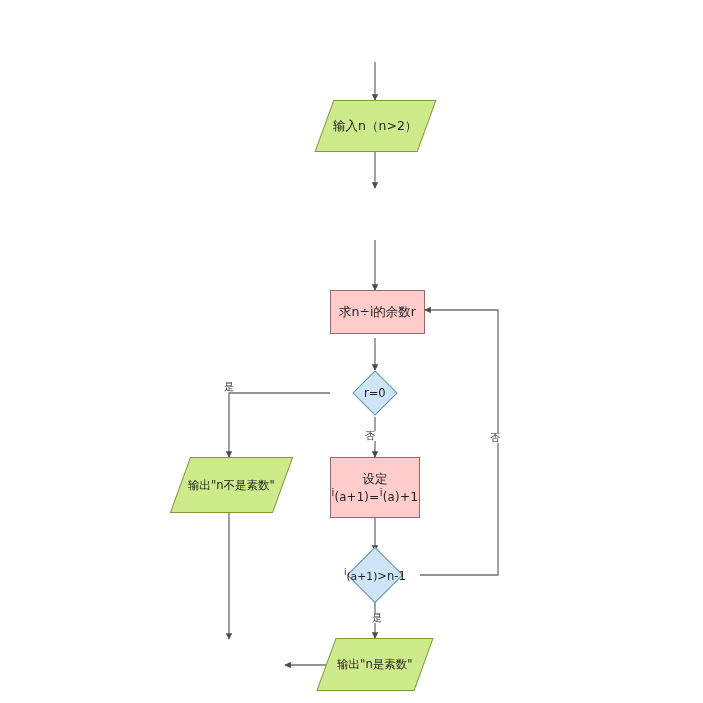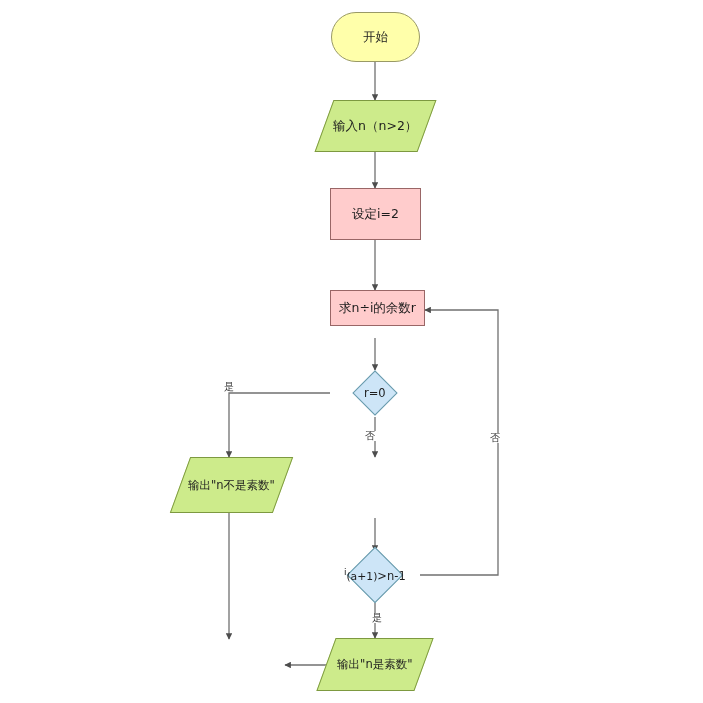--- a/index.html
+++ b/index.html
@@ -122,49 +122,49 @@
       <path d="M 375 599 L 375 638"></path>
 
       <path d="M 330 665 L 285 665"></path>
 
       <path d="M 229 513 L 229 639"></path>
 
       <path d="M 420 575 L 498 575 L 498 310 L 425 310"></path>
     </g>
   </svg>
 
-  <div class="node terminal" style="left:331px; top:12px; width:89px; height:50px;">
-    <span class="lbl">开始</span>
-  </div>
 
   <div class="node io" style="left:324px; top:100px; width:103px; height:52px;">
     <span class="lbl">输入n（n&gt;2）</span>
   </div>
 
-  <div class="node process" style="left:330px; top:188px; width:91px; height:52px;">
-    <span class="lbl">设定i=2</span>
-  </div>
 
-  <div class="node process" style="left:330px; top:290px; width:95px; height:36px;">
+  <div class="node process" style="left:330px; top:290px; width:95px; height:44px;">
     <span class="lbl">求n÷i的余数r</span>
   </div>
 
   <div class="node decision" style="left:359px; top:377px; width:32px; height:32px; font-size:11.5px;">
     <span class="lbl">r=0</span>
   </div>
 
   <span class="edge-label" style="left:223px; top:382px;">是</span>
   <span class="edge-label" style="left:364px; top:431px;">否</span>
   <span class="edge-label" style="left:489px; top:433px;">否</span>
   <span class="edge-label" style="left:371px; top:613px;">是</span>
 
   <div class="node io" style="left:180px; top:457px; width:103px; height:56px; font-size:11.5px;">
     <span class="lbl">输出"n不是素数"</span>
   </div>
 
+  <div class="node process" style="left:330px; top:457px; width:90px; height:61px;">
+    <span class="lbl">
+      <span>设定</span><br>
+      <span class="eqline"><span class="sup">i</span><span class="sub">(a+1)</span><span>=</span><span class="sup">i</span><span class="sub">(a)</span><span>+1</span></span>
+    </span>
+  </div>
 
   <div class="node decision" style="left:355px; top:555px; width:40px; height:40px; font-size:11.5px;">
     <span class="lbl"><span class="sup">i</span><span class="sub">(a+1)</span><span>&gt;n-1</span></span>
   </div>
 
   <div class="node io" style="left:326px; top:638px; width:98px; height:53px; font-size:11.5px;">
     <span class="lbl">输出"n是素数"</span>
   </div>
 
 

